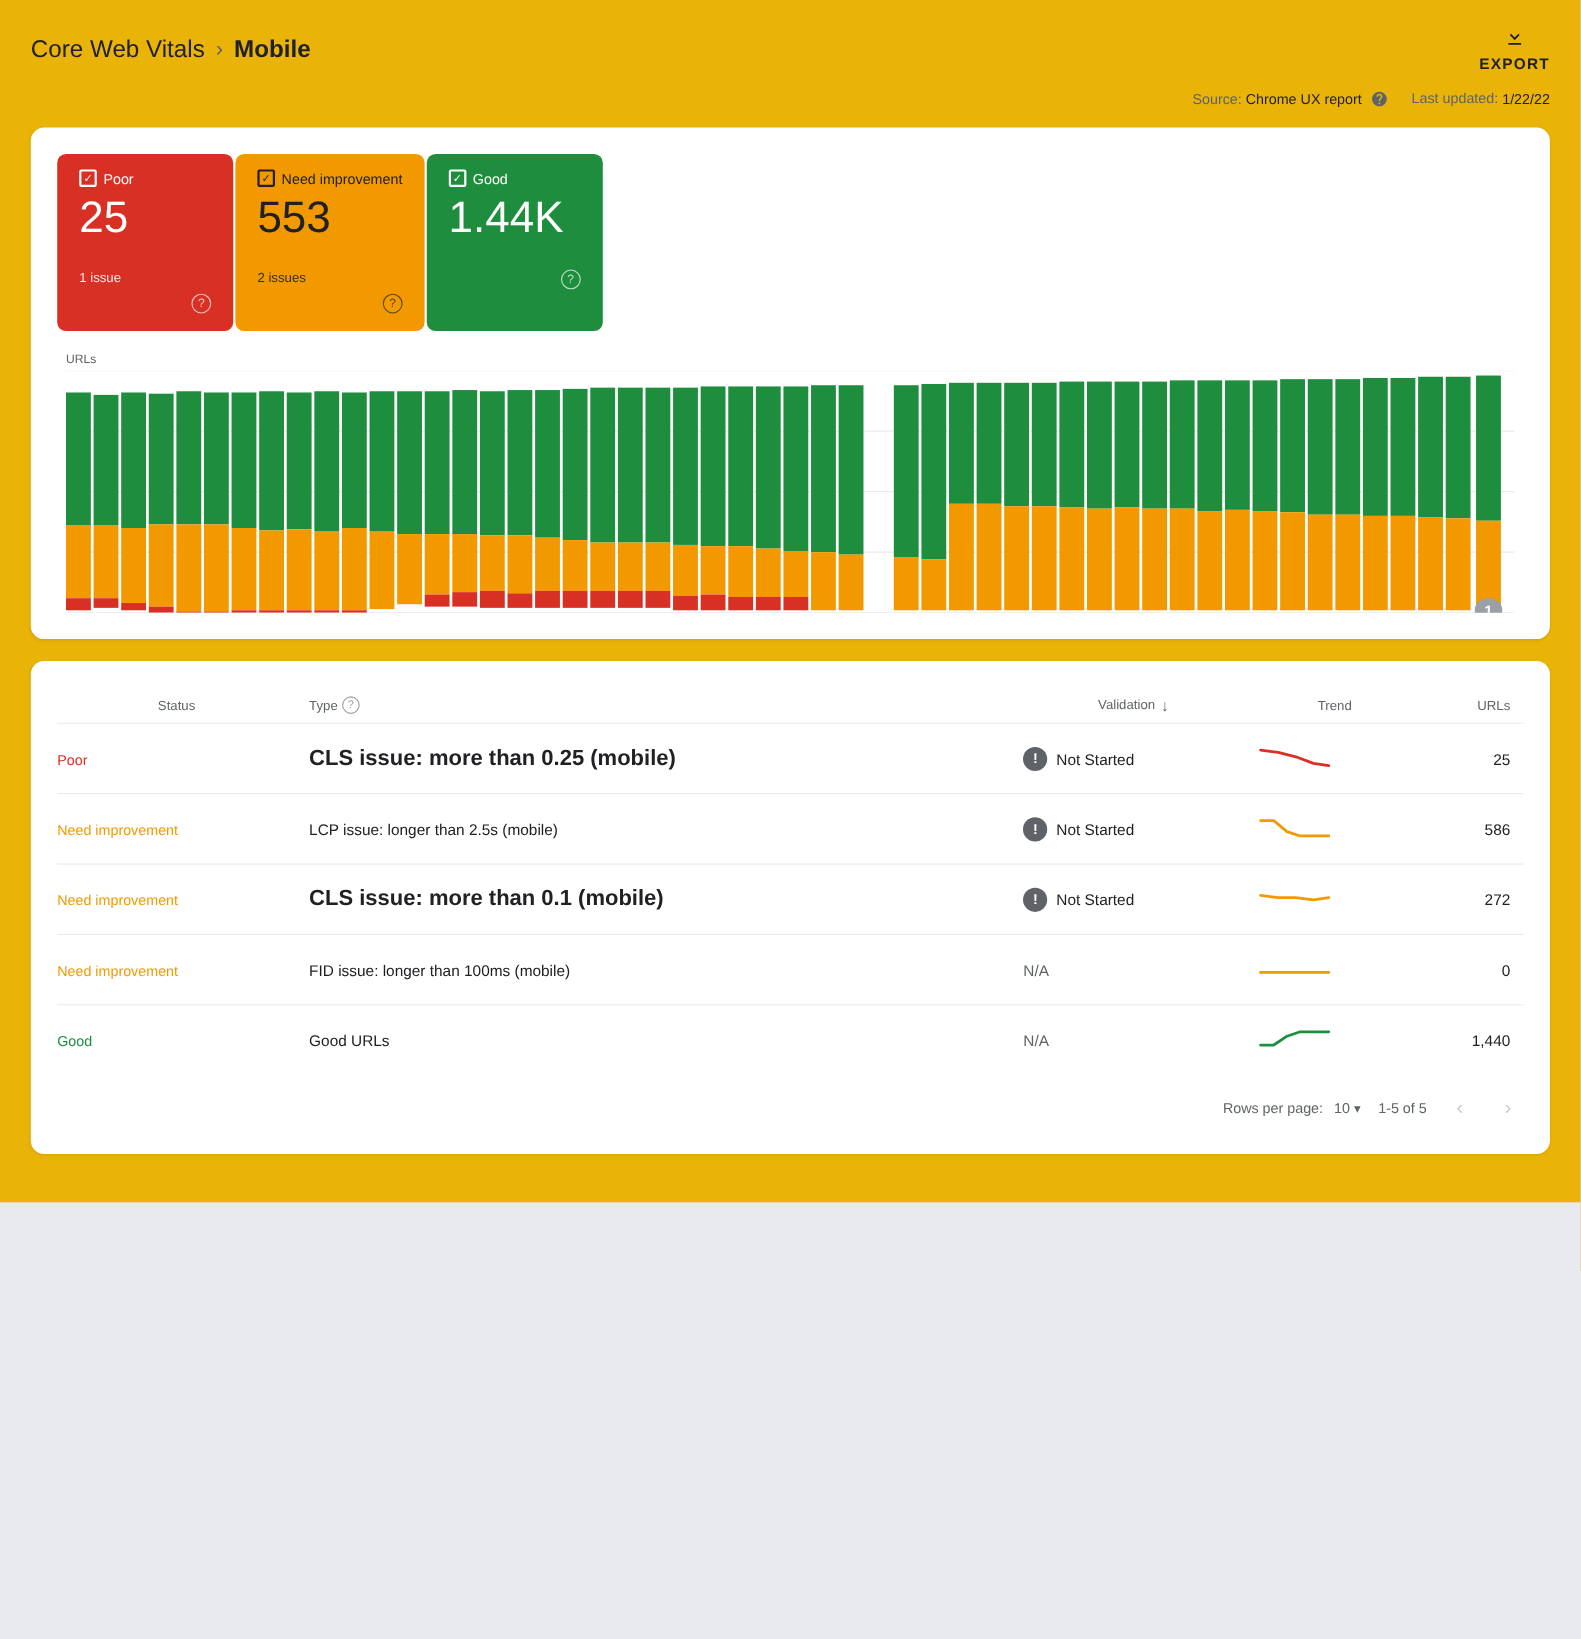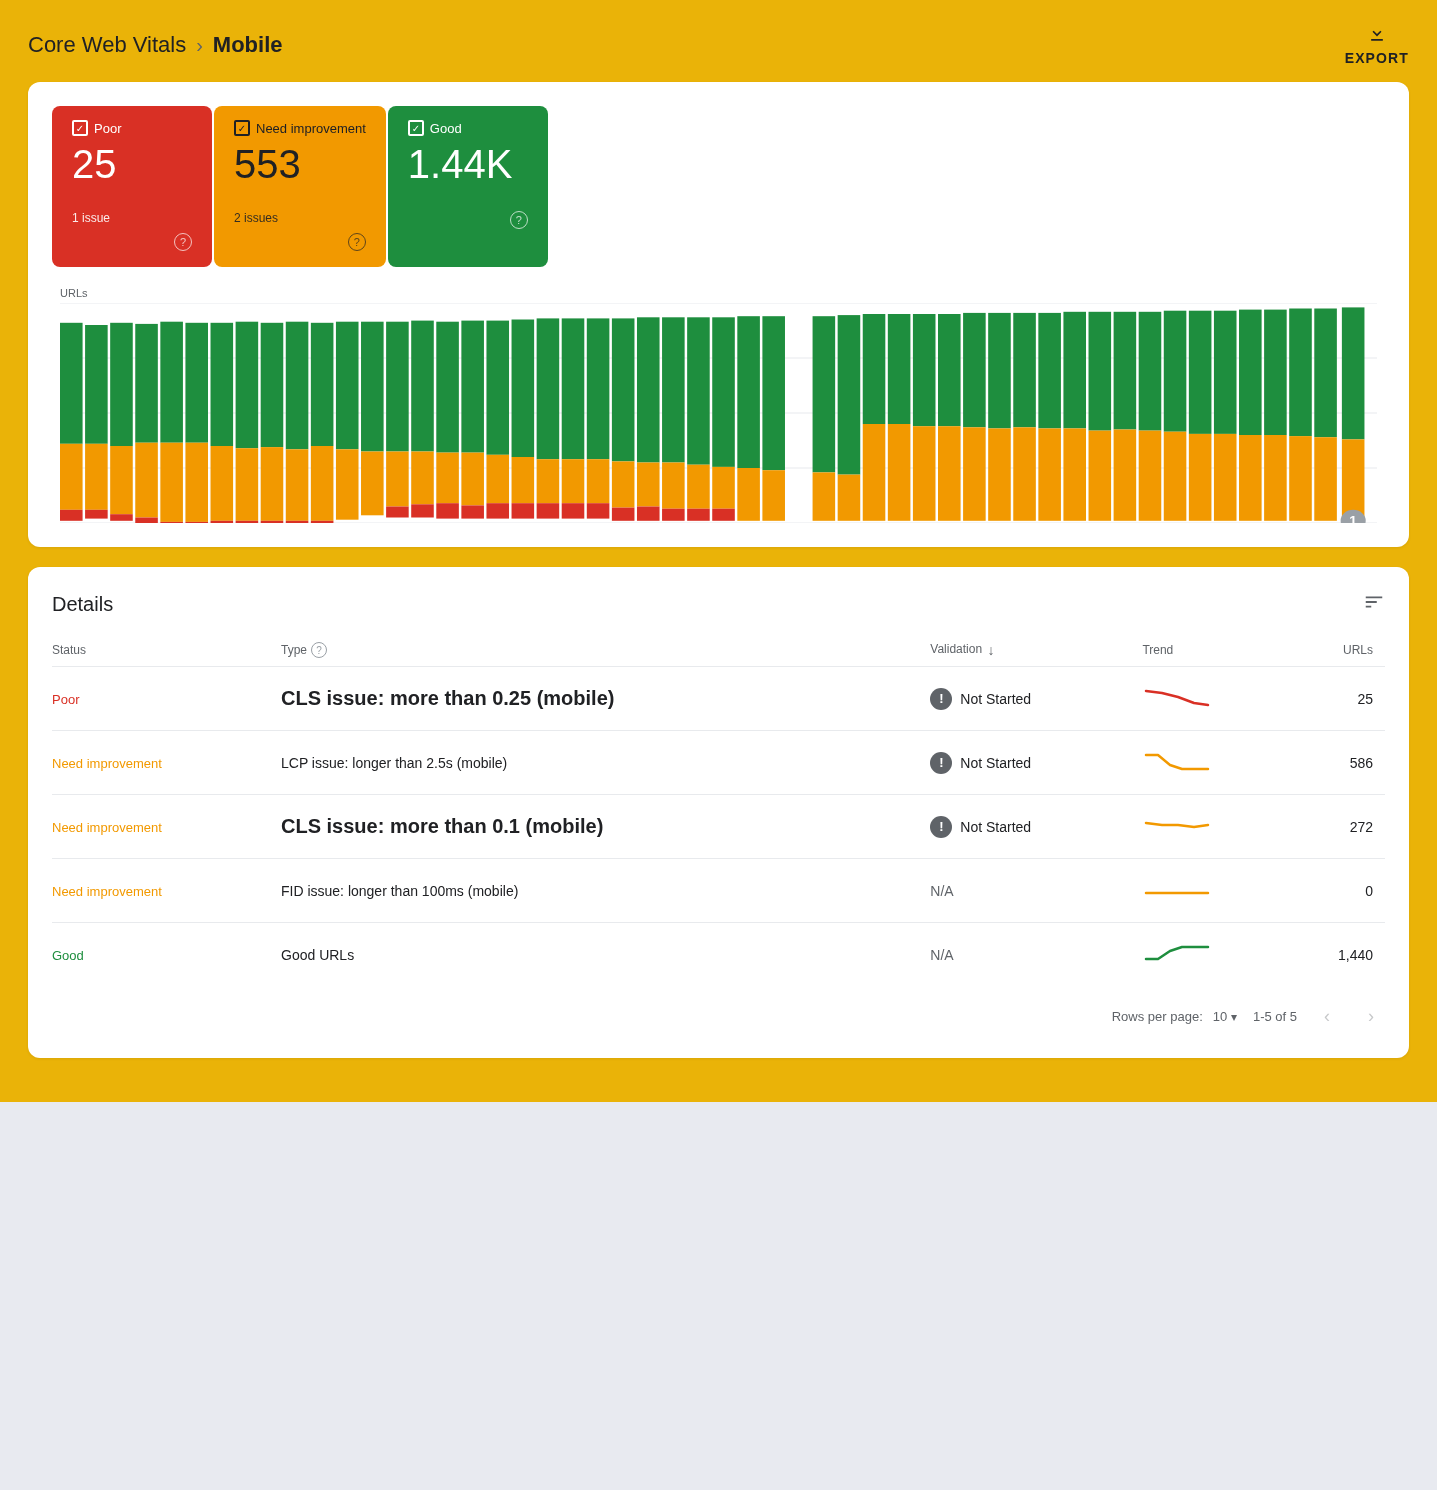--- a/index.html
+++ b/index.html
@@ -176,21 +176,21 @@
 
     
     .table {
       width: 100%;
       border-collapse: collapse;
     }
     .table th {
       font-size: 12px;
       color: #5f6368;
       font-weight: 500;
-      text-align: left;
+      text-align: center;
       padding: 8px 12px 8px 0;
       border-bottom: 1px solid #e8eaed;
     }
     .table th.right { text-align: right; }
     .table td {
       font-size: 14px;
       color: #202124;
       padding: 16px 12px 16px 0;
       border-bottom: 1px solid #e8eaed;
       vertical-align: middle;
@@ -278,20 +278,29 @@
       <span class="breadcrumb-item active">Mobile</span>
     </div>
     <button class="export-btn">
       <svg width="20" height="20" viewBox="0 0 24 24" fill="currentColor">
         <path d="M5 20h14v-2H5v2zm7-18v10l-4-4-1.4 1.4L12 15l5.4-5.6L16 8l-4 4V2h-1z"></path>
       </svg>
       <span>EXPORT</span>
     </button>
   </div>
 
+  <div class="source-bar">
+    <span>Source:</span>
+    <strong>Chrome UX report</strong>
+    <svg width="16" height="16" viewBox="0 0 24 24" fill="#5f6368" style="vertical-align:middle;margin:0 2px 2px 4px">
+      <path d="M12 2C6.48 2 2 6.48 2 12s4.48 10 10 10 10-4.48 10-10S17.52 2 12 2zm1 17h-2v-2h2v2zm2.07-7.75l-.9.92C13.45 12.9 13 13.5 13 15h-2v-.5c0-1.1.45-2.1 1.17-2.83l1.24-1.26c.37-.36.59-.86.59-1.41 0-1.1-.9-2-2-2s-2 .9-2 2H8c0-2.21 1.79-4 4-4s4 1.79 4 4c0 .88-.36 1.68-.93 2.25z"></path>
+    </svg>
+    <span style="margin-left:16px">Last updated:</span>
+    <strong>1/22/22</strong>
+  </div>
 
   <div class="card">
 
     <div class="summary-boxes">
       <div class="summary-box poor">
         <div class="box-label">
           <div class="box-check">✓</div>
           <span>Poor</span>
         </div>
         <div class="box-number">25</div>
@@ -523,28 +532,20 @@
           </g>
 
           <circle cx="1031" cy="198" r="10" fill="#9aa0a6"></circle>
           <text x="1031" y="202" text-anchor="middle" font-size="11" fill="#fff" font-weight="600">1</text>
         </svg>
       </div>
     </div>
   </div>
 
   <div class="card">
-    <div class="details-header">
-      <span class="details-title">Details</span>
-      <span class="filter-icon">
-        <svg width="22" height="22" viewBox="0 0 24 24" fill="#5f6368">
-          <path d="M3 18h6v-2H3v2zM3 6v2h18V6H3zm0 7h12v-2H3v2z"></path>
-        </svg>
-      </span>
-    </div>
 
     <table class="table">
       <thead>
         <tr>
           <th>
             <span>Status</span>
           </th>
           <th>
             <div class="th-type-wrapper">
               <span>Type</span>

